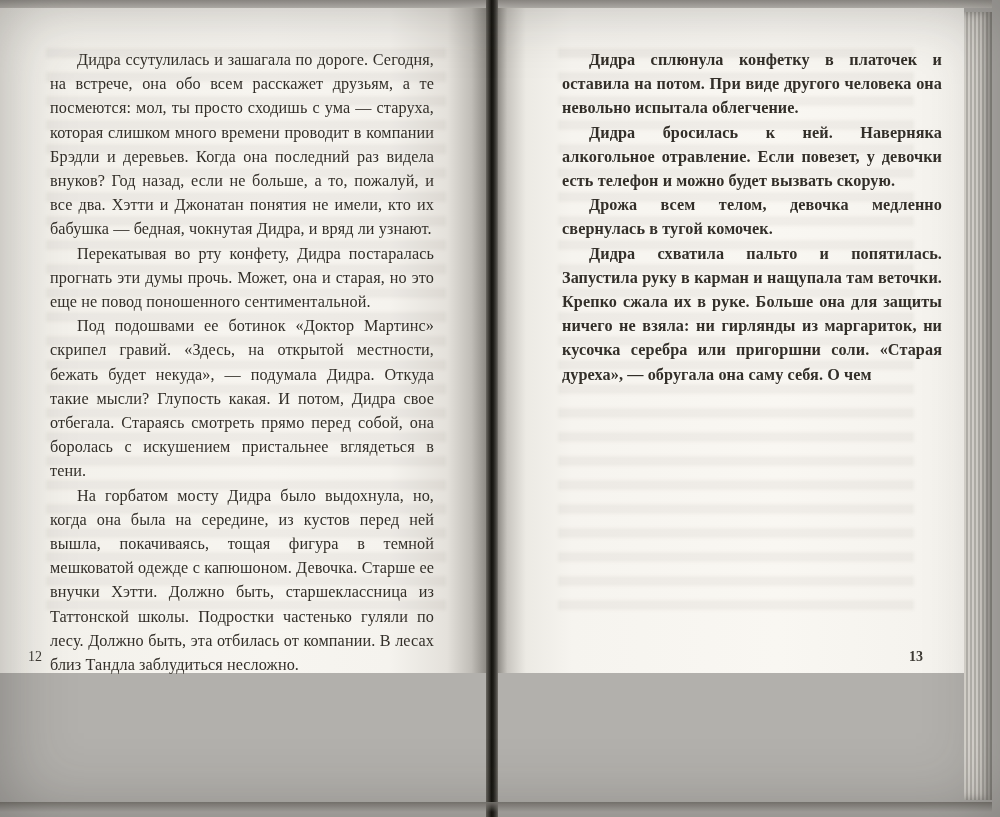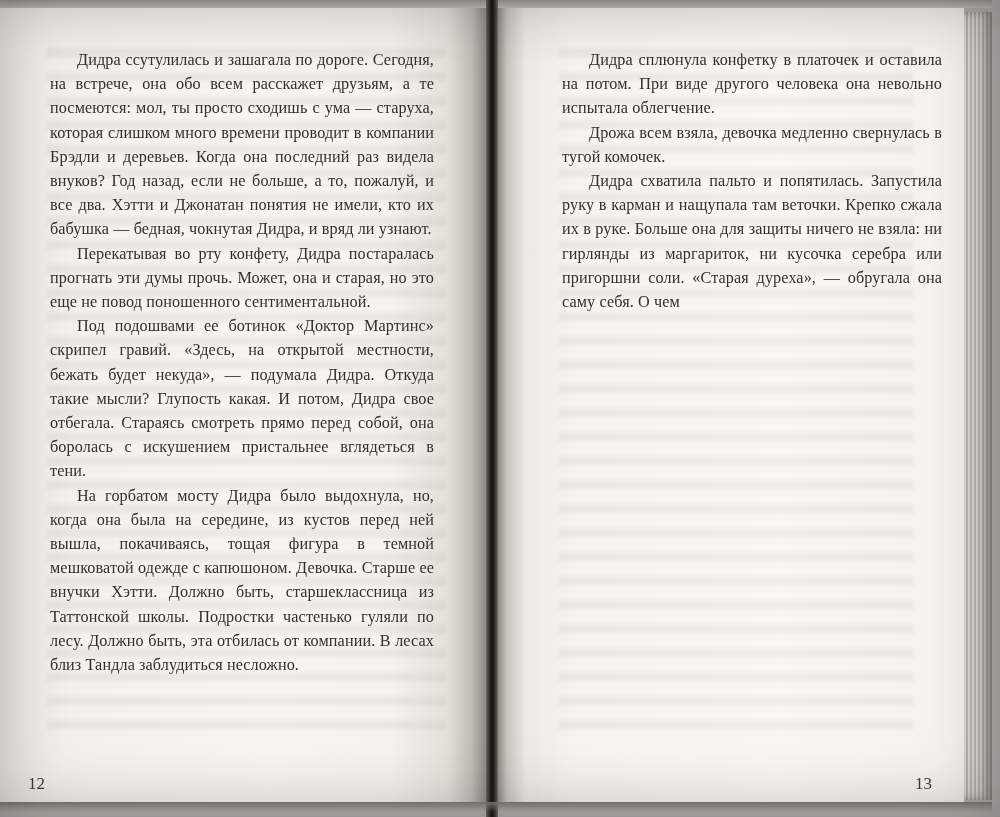--- a/index.html
+++ b/index.html
@@ -12,34 +12,35 @@
   }
   .scene::after{
     content:"";
     position:absolute;inset:0;
     box-shadow:inset 0 0 70px rgba(40,38,34,.35);
     pointer-events:none;
   }
   
   .page{
     position:absolute;
-    top:8px;height:794px;
+    top:8px;height:665px;
     background:#f6f4ef;
   }
   .page-left{
     left:0;width:486px;
     background:linear-gradient(to right,
       #f2f0ea 0%, #f7f5f0 55%, #f5f3ee 80%,
       #e4e1db 92%, #c0bdb7 97%, #8e8b85 100%);
   }
   .page-right{
     left:498px;width:466px;
     background:linear-gradient(to right,
       #8f8c86 0%, #c9c6c0 2%, #eceae4 6%,
       #f6f4ef 16%, #f9f7f2 60%, #f4f2ed 100%);
+    font-weight:bold;
   }
   .spine{
     position:absolute;left:486px;top:0;width:12px;height:817px;
     background:linear-gradient(to right,
       #6b6862 0%, #3a3833 25%, #15140f 45%,
       #1d1c17 60%, #4a4843 85%, #75726c 100%);
   }
   
   .page-edges{
     position:absolute;left:964px;top:12px;width:28px;height:788px;
@@ -65,24 +66,24 @@
     letter-spacing:.1px;
   }
   .page-left .text-block{left:50px;width:384px;}
   .page-right .text-block{left:64px;width:380px;}
   .text-block p{
     margin:0;
     text-indent:27px;
   }
   .folio{
     position:absolute;bottom:8px;
-    font-size:17px;color:#3d3a34;
+    font-size:14px;color:#3d3a34;
   }
   .folio-left{left:28px;}
-  .folio-right{right:32px;}
+  .folio-right{right:41px;}
   
   .bleed{
     position:absolute;top:40px;bottom:60px;
     background:repeating-linear-gradient(to bottom,
       rgba(70,62,48,.05) 0 10px, rgba(70,62,48,0) 10px 24px);
     filter:blur(1.6px);
     pointer-events:none;
   }
   .page-left .bleed{left:46px;right:40px;}
   .page-right .bleed{left:60px;right:50px;}
@@ -104,21 +105,22 @@
     </div>
     <div class="folio folio-left">12</div>
   </div>
 
   <div class="spine"></div>
 
   <div class="page page-right">
     <div class="bleed"></div>
     <div class="text-block">
       <p>Дидра сплюнула конфетку в платочек и оставила на потом. При виде другого человека она невольно испытала облегчение.</p>
-      <p>Дрожа всем взяла, девочка медленно свернулась в тугой комочек.</p>
+      <p>Дидра бросилась к ней. Наверняка алкогольное отравление. Если повезет, у девочки есть телефон и можно будет вызвать скорую.</p>
+      <p>Дрожа всем телом, девочка медленно свернулась в тугой комочек.</p>
       <p>Дидра схватила пальто и попятилась. Запустила руку в карман и нащупала там веточки. Крепко сжала их в руке. Больше она для защиты ничего не взяла: ни гирлянды из маргариток, ни кусочка серебра или пригоршни соли. «Старая дуреха», — обругала она саму себя. О чем</p>
     </div>
     <div class="folio folio-right">13</div>
   </div>
 
   <div class="page-edges"></div>
   <div class="bottom-shadow"></div>
 
 </div>
 

